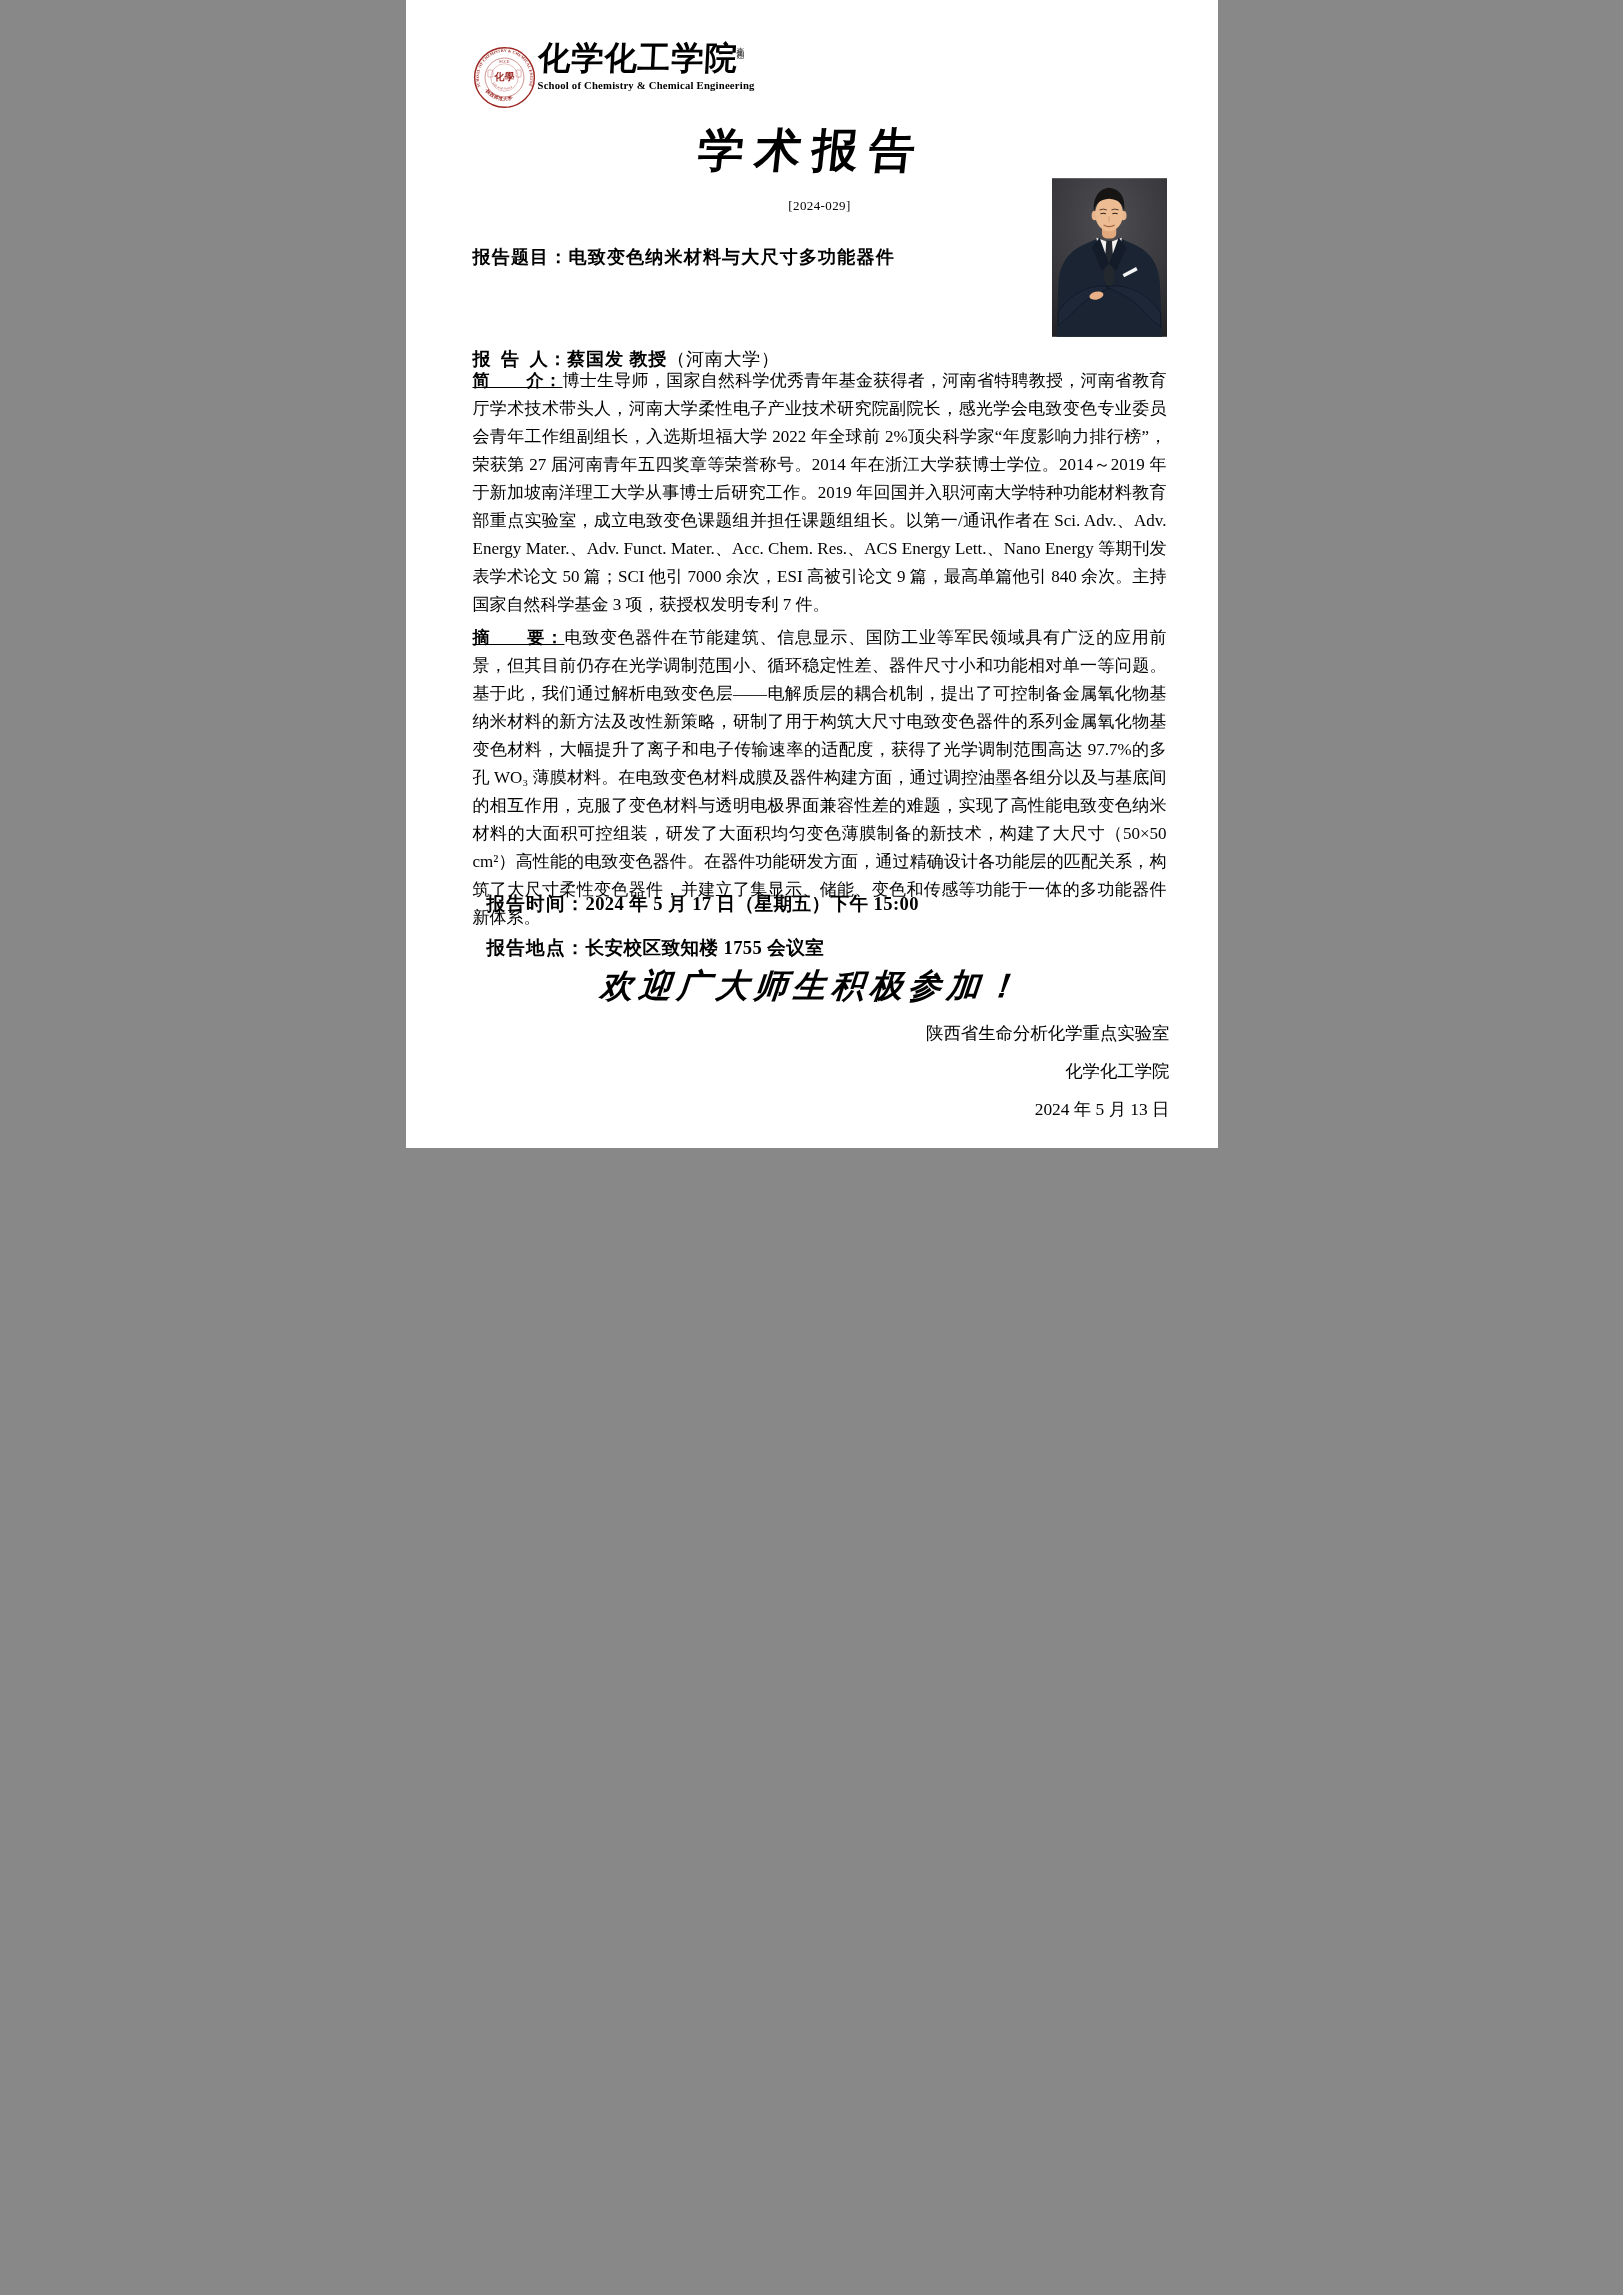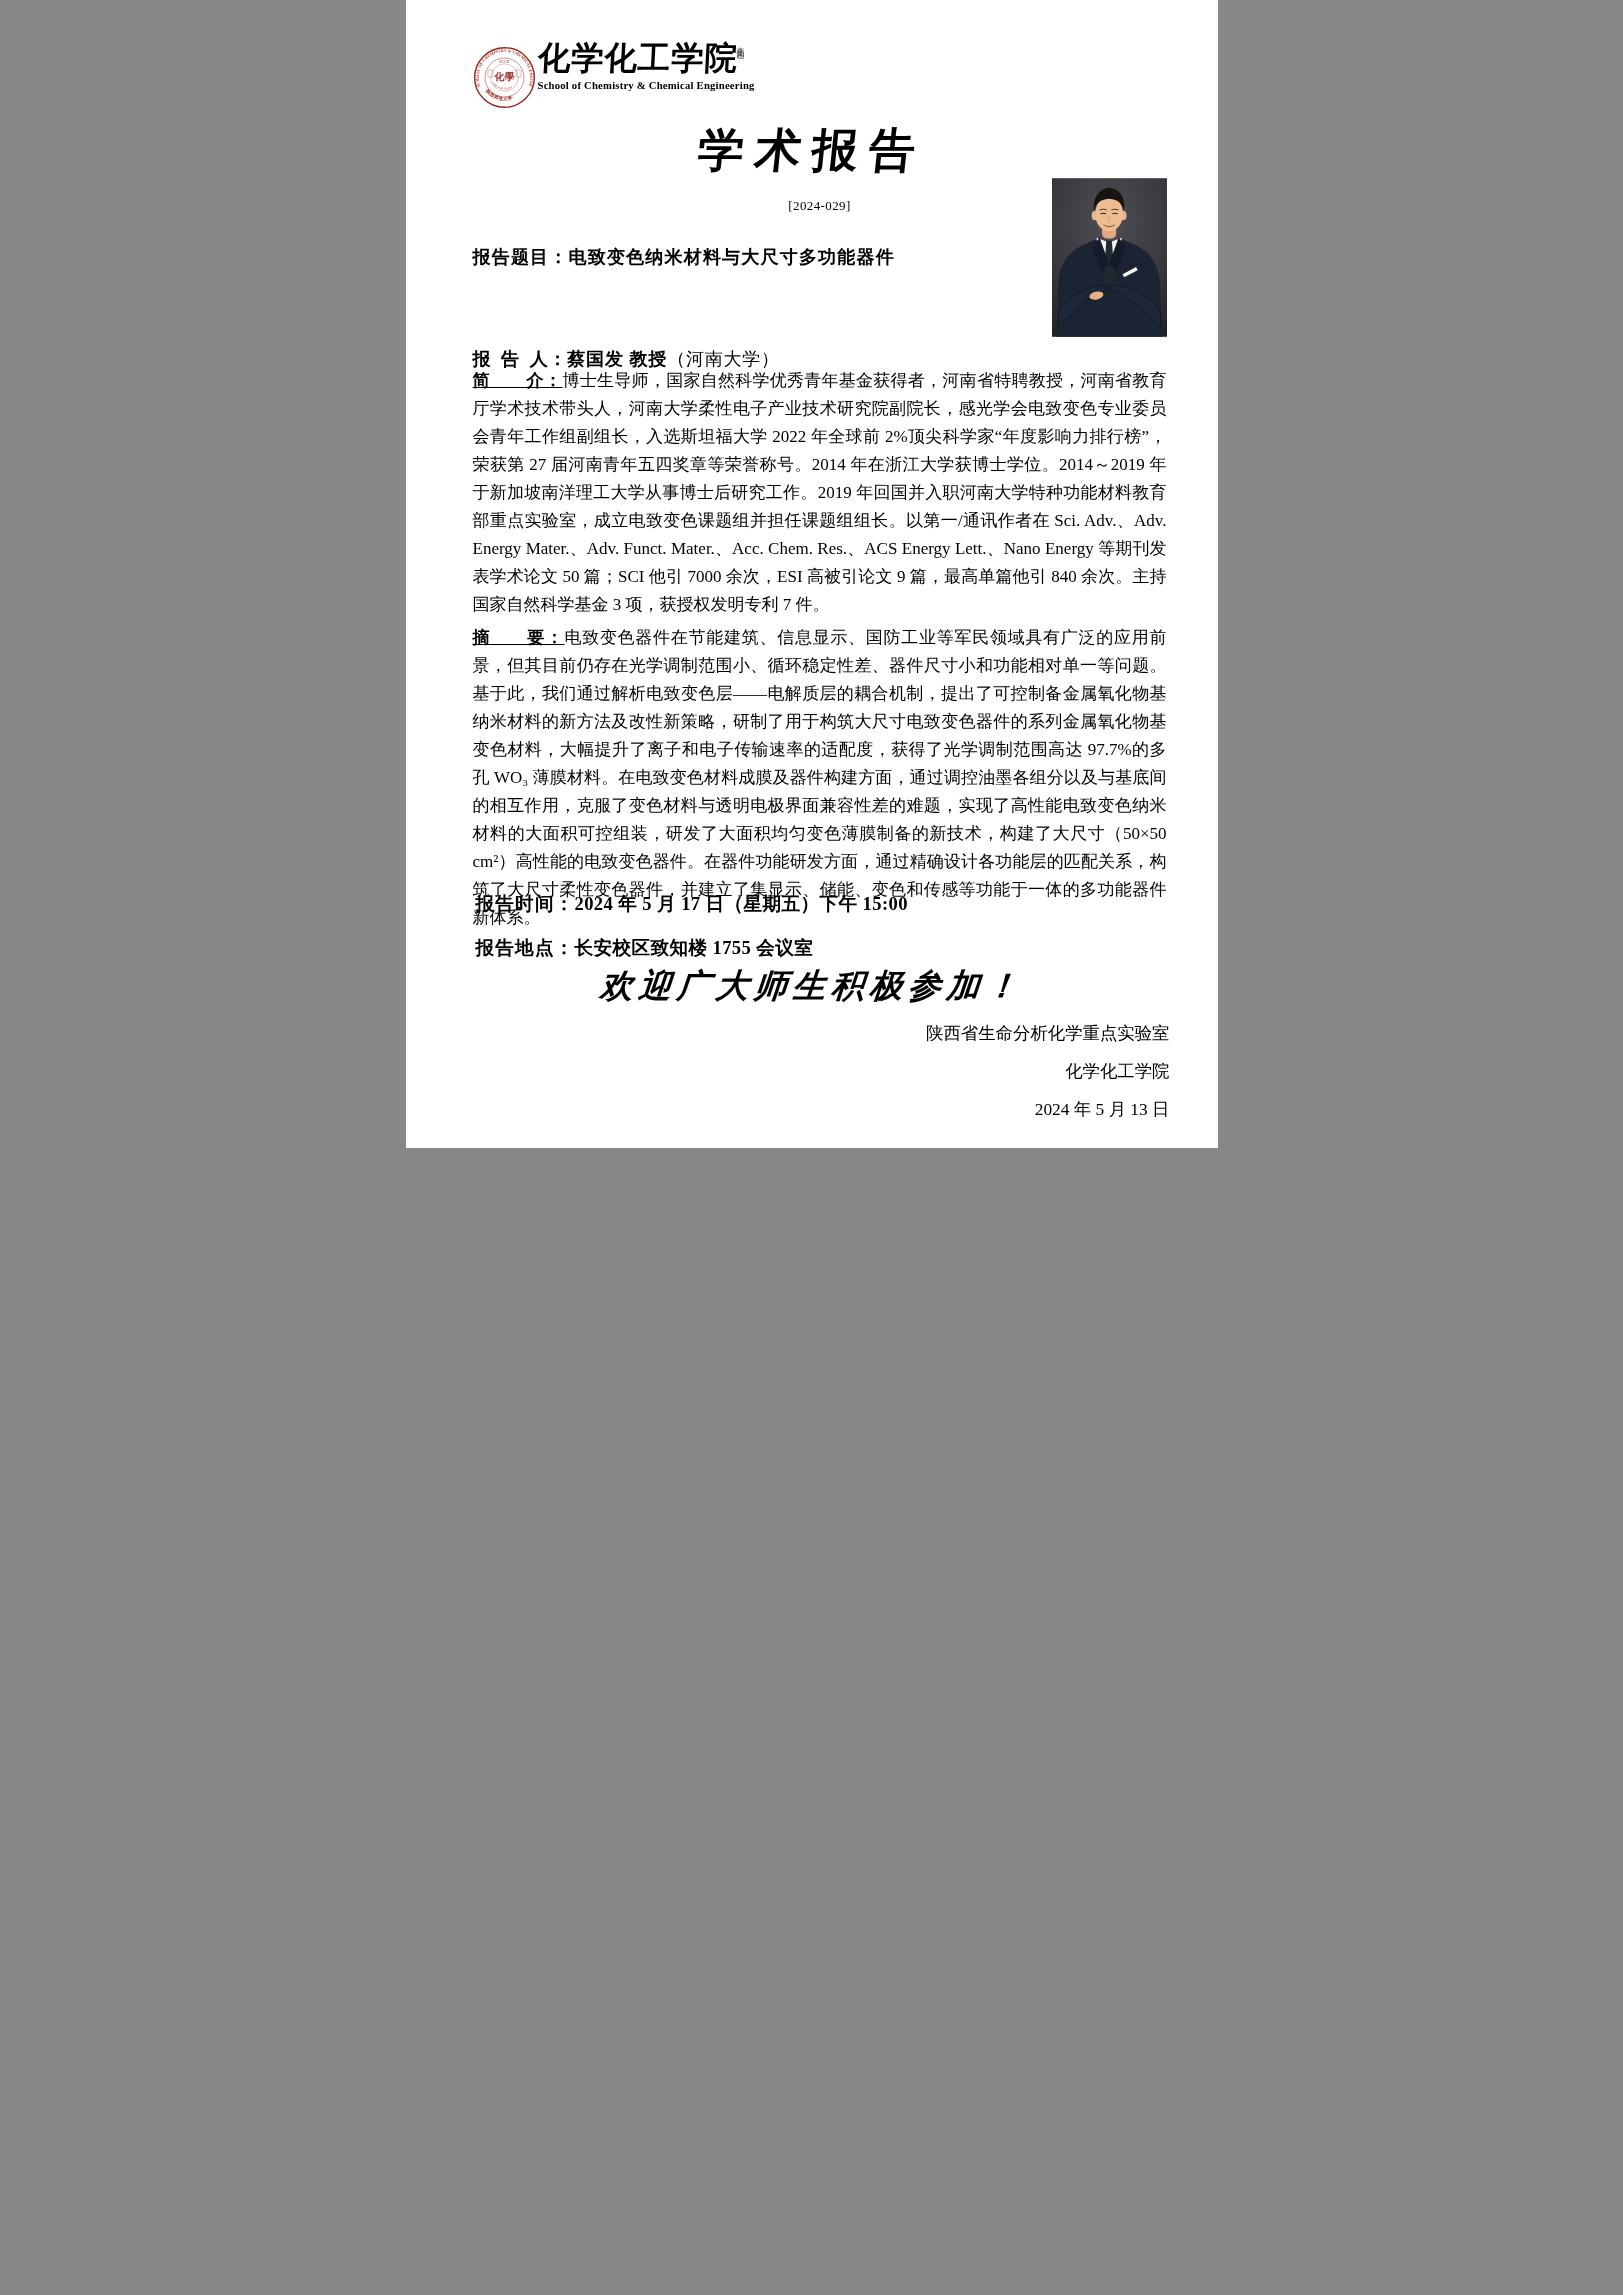--- a/index.html
+++ b/index.html
@@ -64,21 +64,21 @@
   }
   .bio{top:350px;}
   .abstract{top:607px;}
   .para-label{
     font-weight:700;letter-spacing:0.8px;
     font-family:"Liberation Sans","DejaVu Sans",sans-serif;
     text-decoration:underline;
   }
   
   .meta-line{
-    position:absolute;left:70px;font-size:18.6px;font-weight:700;white-space:nowrap;
+    position:absolute;left:81px;font-size:18.6px;font-weight:700;white-space:nowrap;
     font-family:"Liberation Serif","DejaVu Serif",serif;letter-spacing:0.4px;
   }
   .time-line{top:891px;}
   .venue-line{top:935px;}
   .info-label{font-family:"Liberation Sans","DejaVu Sans",sans-serif;letter-spacing:1.2px;}
   
   .welcome{
     position:absolute;top:964px;left:0;width:100%;text-align:center;
     font-size:33px;font-weight:900;font-style:italic;letter-spacing:5.5px;
     transform:skewX(-5deg);

